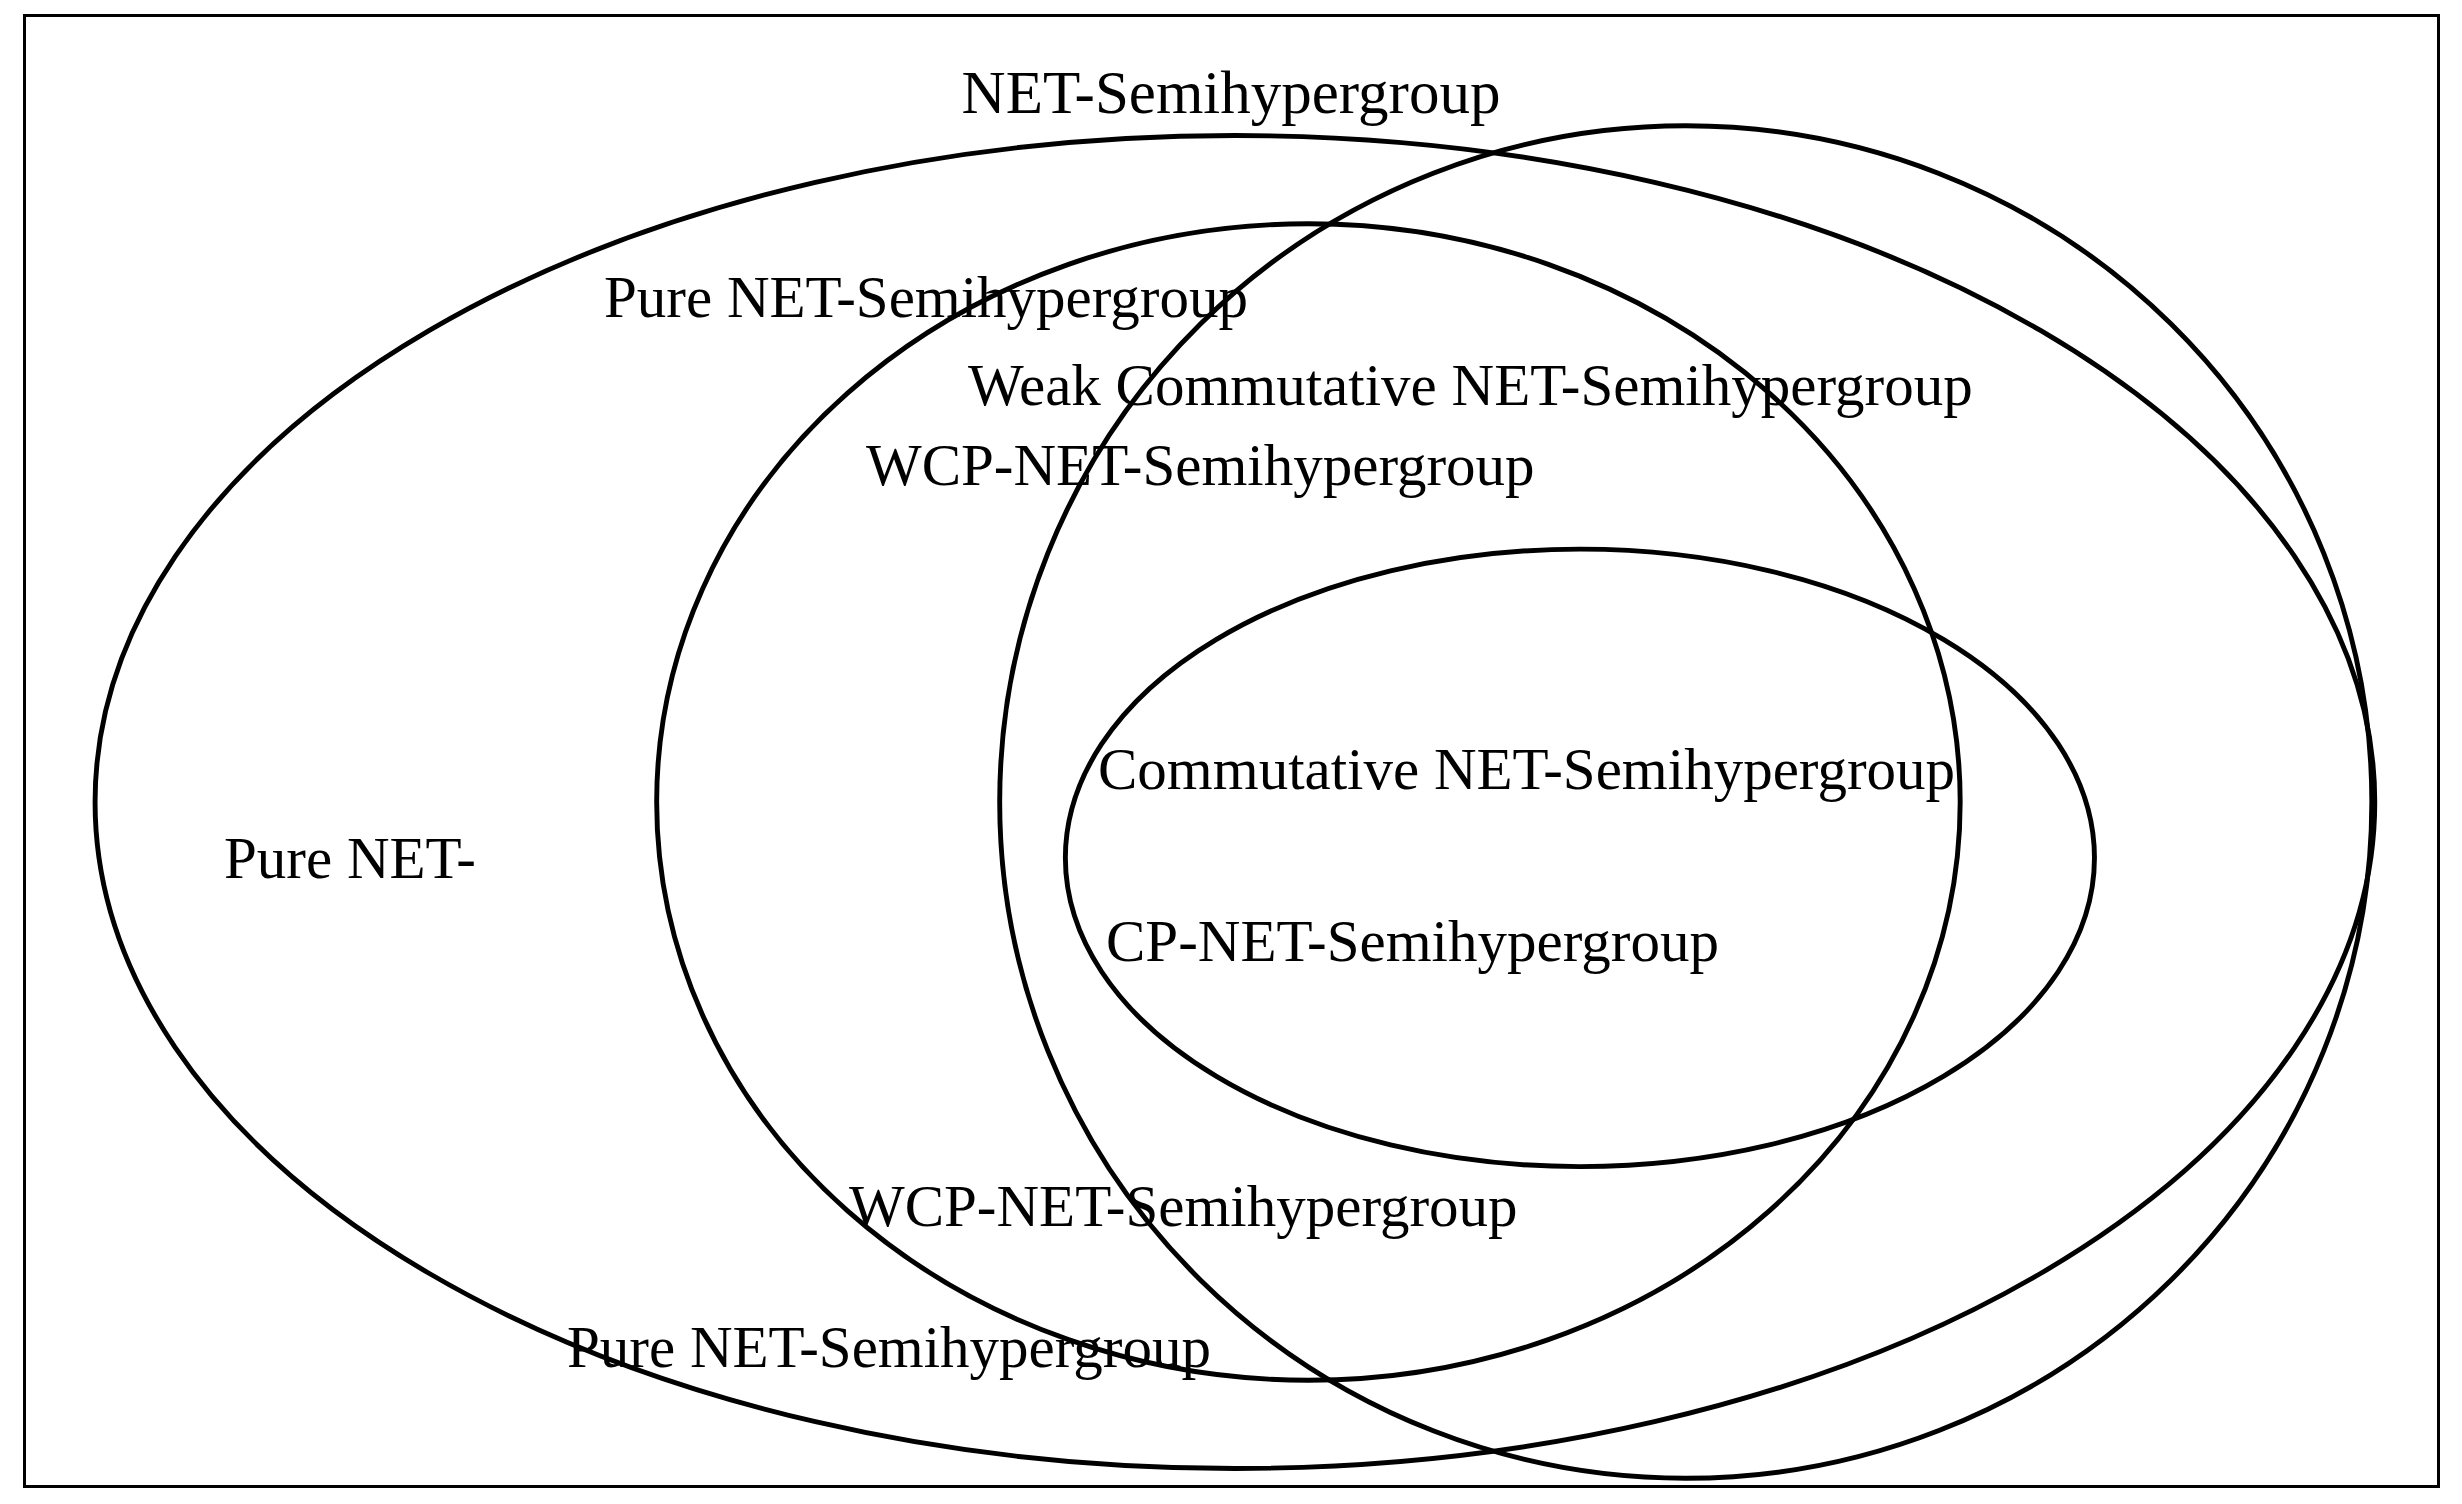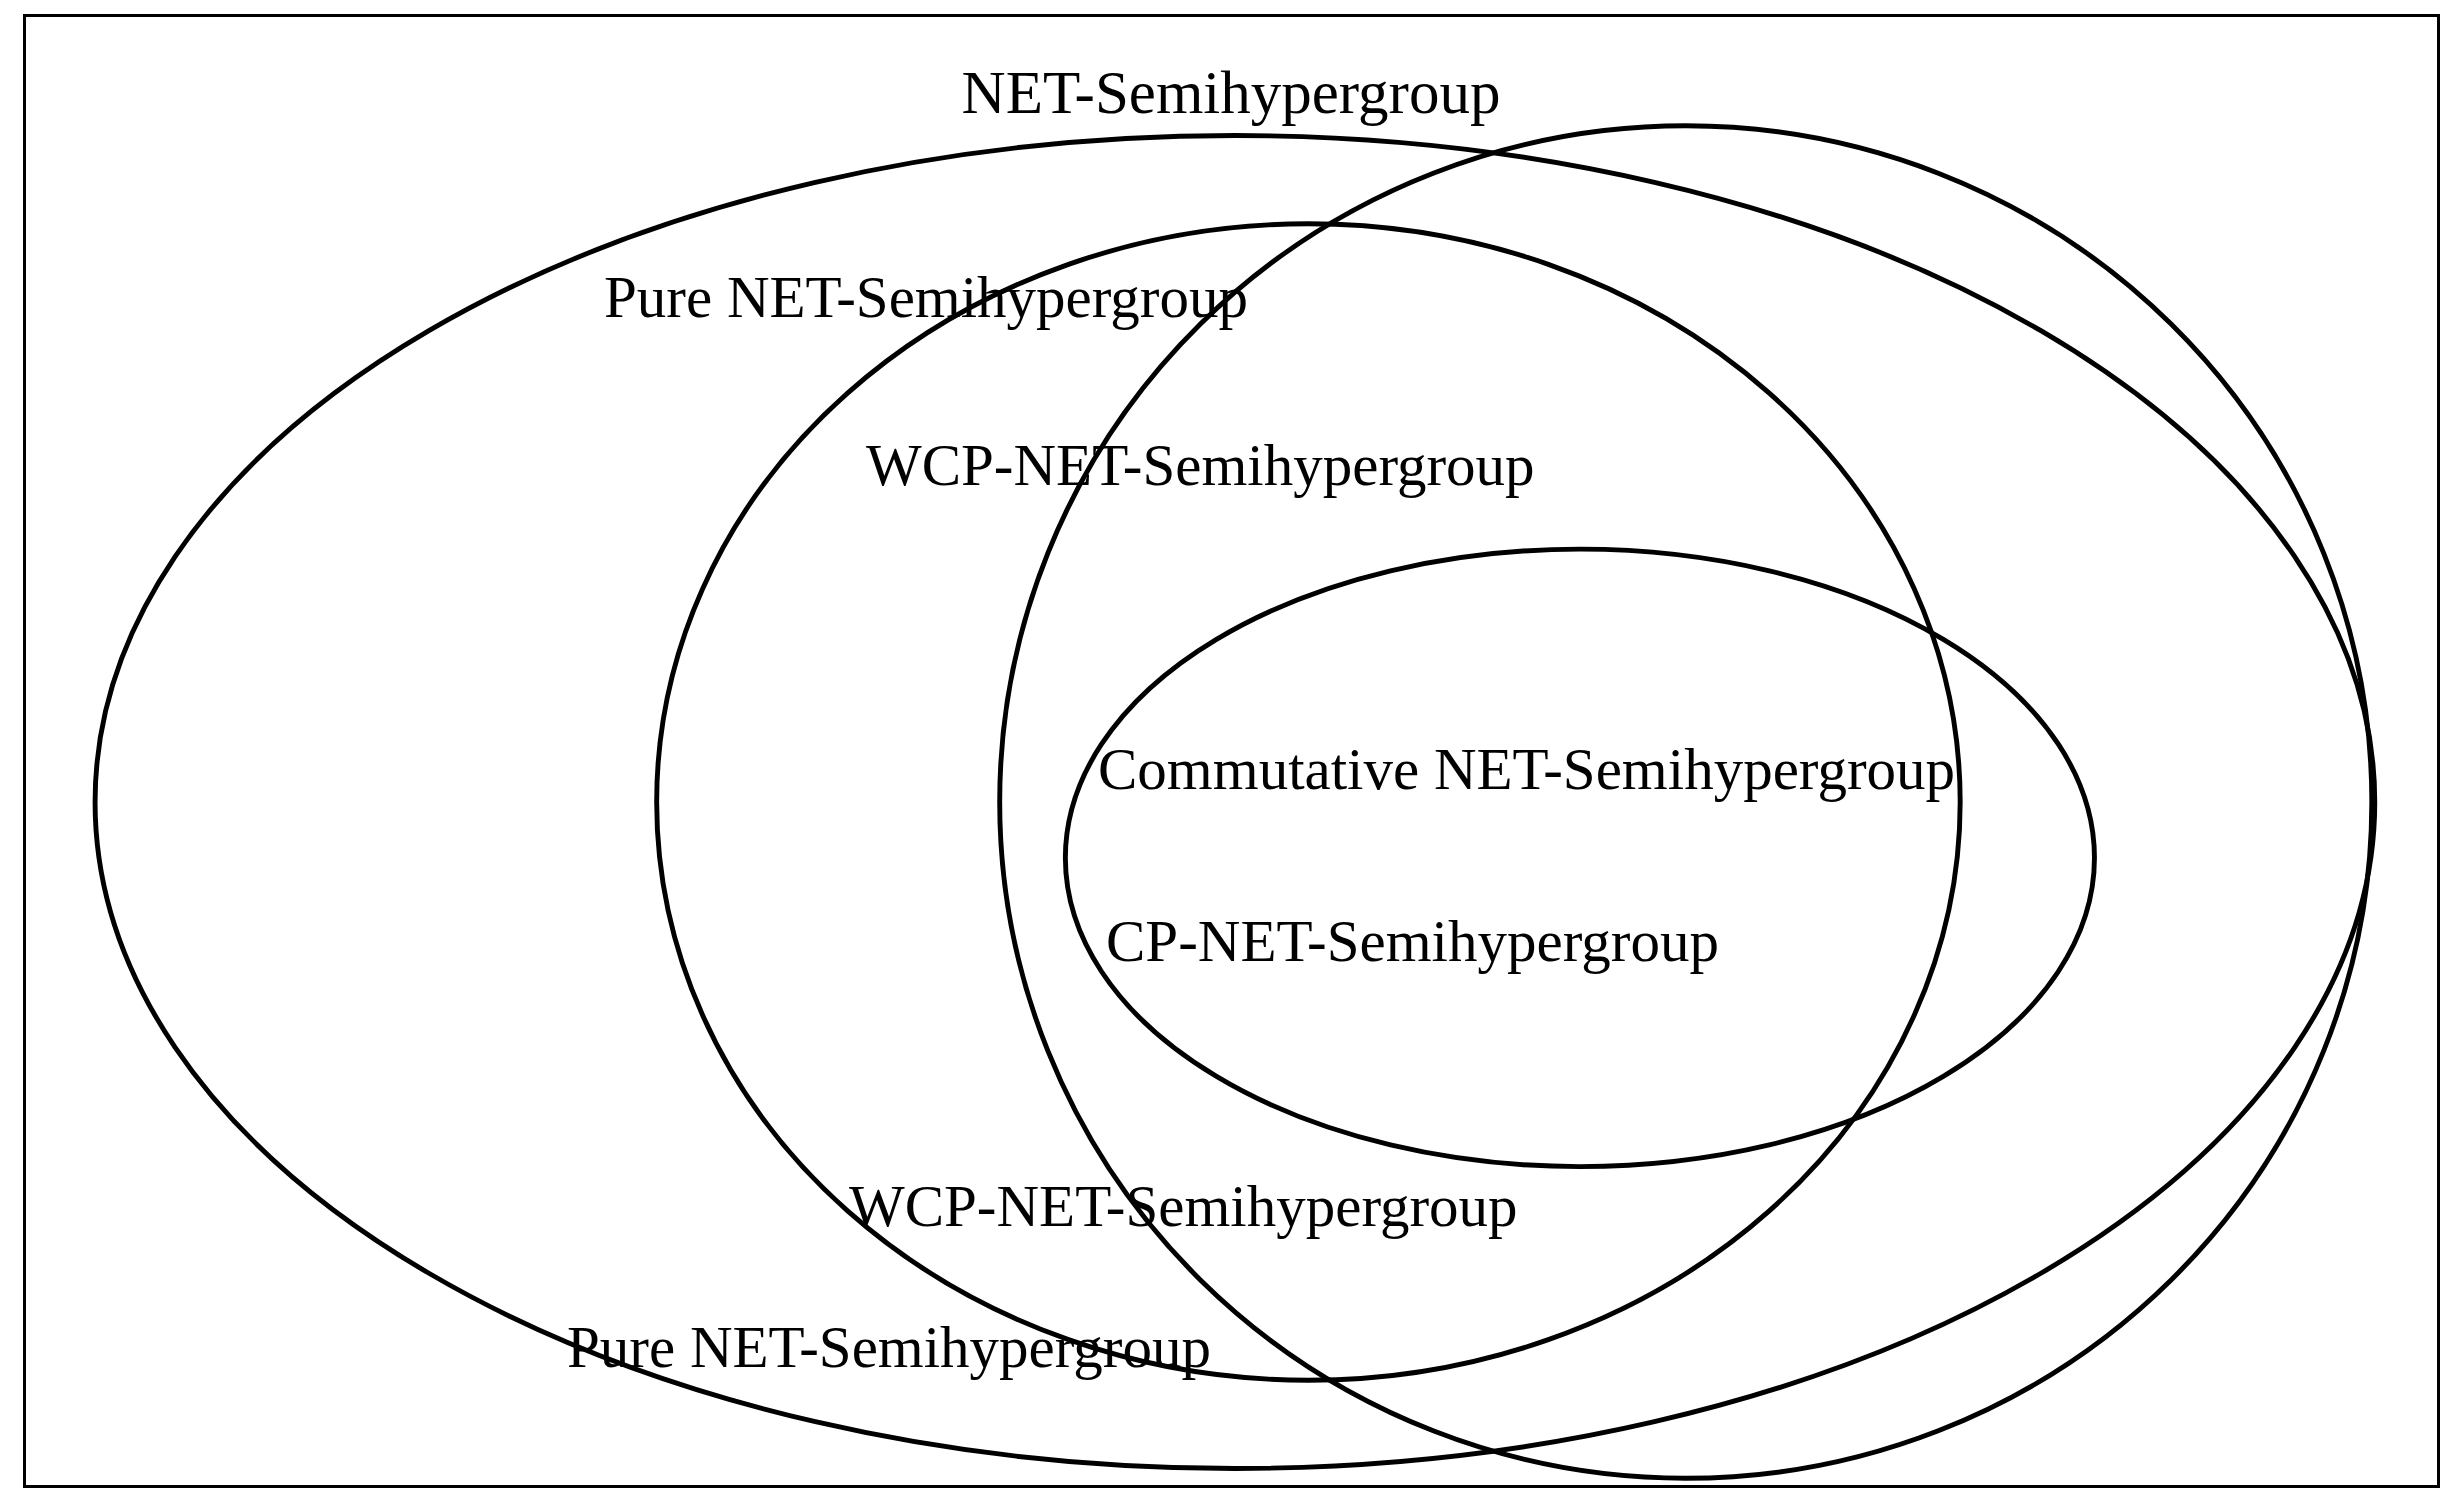--- a/index.html
+++ b/index.html
@@ -108,25 +108,26 @@
 
     <ellipse class="venn-ellipse" cx="1720" cy="818" rx="700" ry="690"></ellipse>
 
     <ellipse class="venn-ellipse" cx="1612" cy="875" rx="525" ry="315"></ellipse>
   </svg>
 
   <div class="venn-label" id="label-universe">NET-Semihypergroup</div>
 
   <div class="venn-label" id="label-pure-top">Pure NET-Semihypergroup</div>
 
+  <div class="venn-label" id="label-weak-commutative">Weak Commutative NET-Semihypergroup</div>
 
   <div class="venn-label" id="label-wcp-top">WCP-NET-Semihypergroup</div>
 
   <div class="venn-label" id="label-pure-left">
-    <br>
+    <span>Pure NET-</span><br>
   </div>
 
   <div class="venn-label" id="label-commutative">Commutative NET-Semihypergroup</div>
 
   <div class="venn-label" id="label-cp">CP-NET-Semihypergroup</div>
 
   <div class="venn-label" id="label-wcp-bottom">WCP-NET-Semihypergroup</div>
 
   <div class="venn-label" id="label-pure-bottom">Pure NET-Semihypergroup</div>
 

